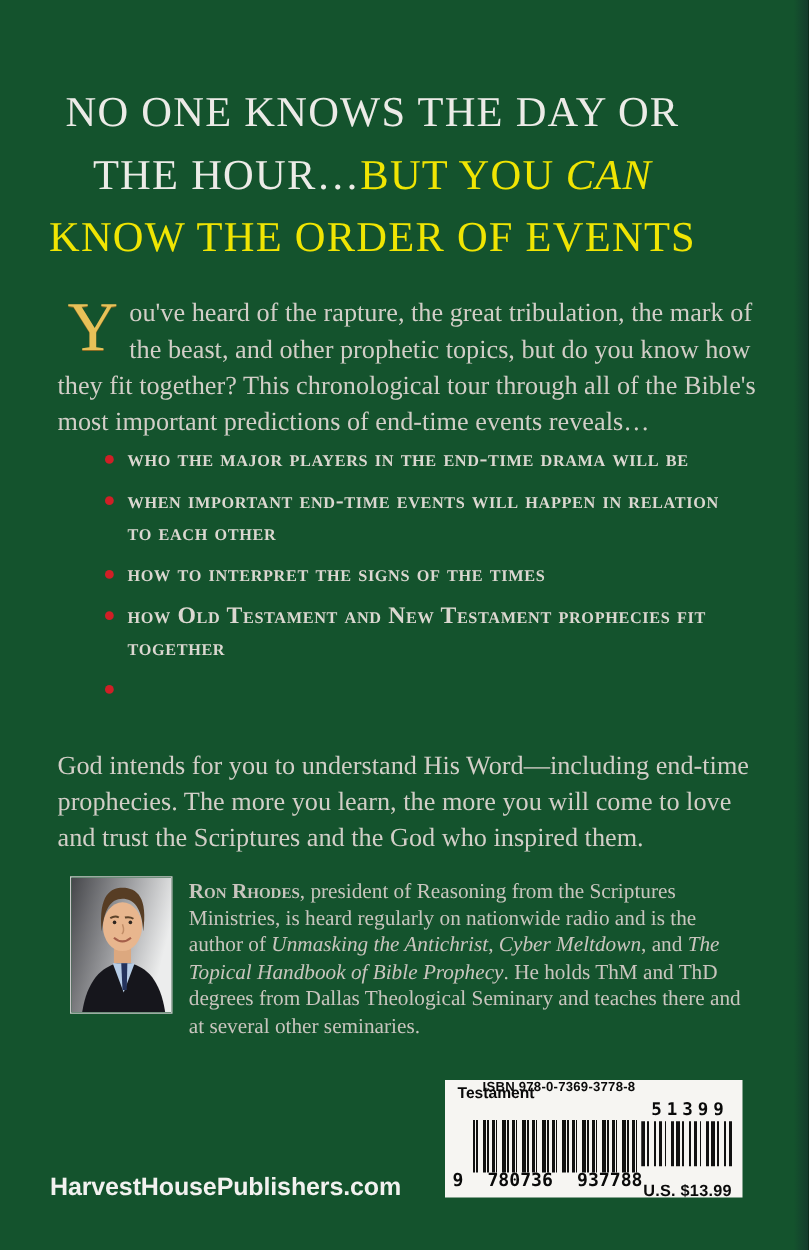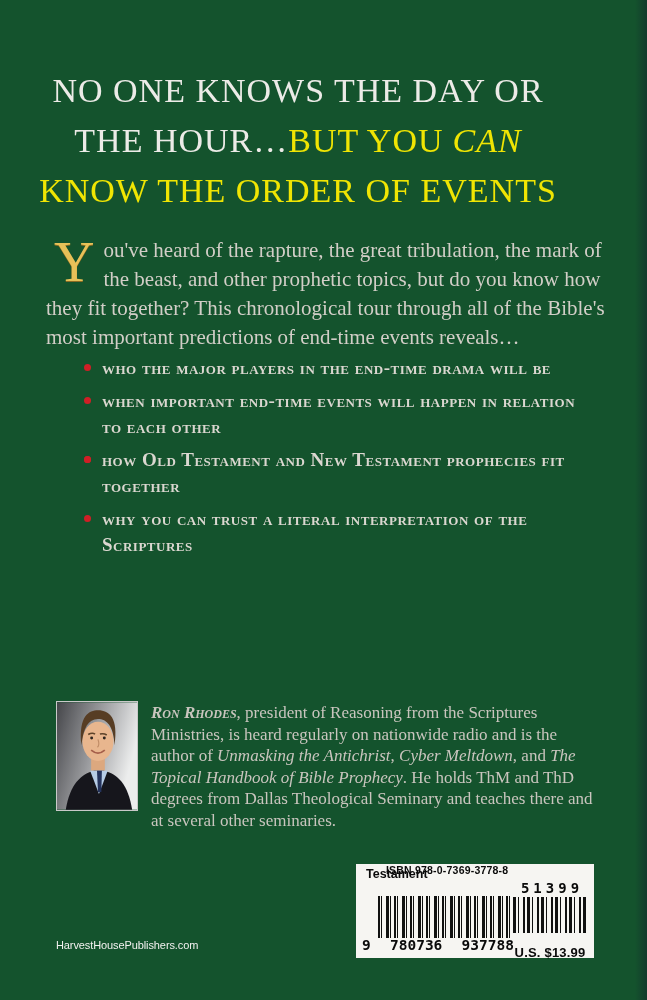--- a/index.html
+++ b/index.html
@@ -34,34 +34,34 @@
     border-radius:50%; background:#d01f26; }
 
   
   .closing { position:absolute; top:598px; left:46px; width:562px;
     font-size:21px; line-height:29px; color:#d2cec7; }
 
   
   .bio { position:absolute; top:701px; left:56px; width:548px; display:flex; gap:13px; }
   .photo { flex:0 0 auto; width:82px; height:110px; border:1px solid #c9c9c9; }
   .bio-text { font-size:17px; line-height:21.5px; color:#c9c5be; padding-top:1px; }
-  .bio-name { font-weight:bold; font-variant:small-caps;font-style:italic; }
+  .bio-name { font-weight:bold; font-variant:small-caps; }
   .book { font-style:italic; }
 
   
   .publisher { position:absolute; left:56px; top:873px; color:#f0efed;
     font-family:"Liberation Sans", sans-serif; }
   .pub-row { display:flex; gap:11px; align-items:flex-start; }
   .pub-names { padding-top:3px; font-weight:bold; }
   .pub-line { font-size:19px; line-height:21px; letter-spacing:0.3px; }
   .addr-row { display:flex; align-items:center; gap:5px; margin-top:5px; }
   .tm { font-size:6px; font-weight:bold; }
   .addr { font-size:10px; font-weight:bold; letter-spacing:2.2px; }
-  .website { position:absolute; left:56px; top:939px;
-    font-family:"Liberation Sans", sans-serif; font-weight:normal; font-size:11px;
+  .website { position:absolute; left:40px; top:939px;
+    font-family:"Liberation Sans", sans-serif; font-weight:bold; font-size:20px;
     letter-spacing:-0.1px; color:#f2f1ef; }
 
   
   .barcode-box { position:absolute; left:356px; top:864px; width:238px; height:94px;
     background:#f6f5f2; color:#0a0a0a; font-family:"Liberation Sans", sans-serif; }
   .bc-category { position:absolute; left:10px; top:3px; font-weight:bold; font-size:12.5px; }
   .bc-isbn { position:absolute; left:30px; top:0; font-weight:bold; font-size:10.5px;
     letter-spacing:0.2px; }
   .ean-bars { position:absolute; left:22px; top:32px; width:132px; height:42px;
     background-image:repeating-linear-gradient(90deg,
@@ -93,25 +93,26 @@
     <div><span class="hl-yellow">KNOW THE ORDER OF EVENTS</span></div>
   </div>
 
   <p class="intro">
     <span class="dropcap">Y</span><span>ou've heard of the rapture, the great tribulation, the mark of the beast, and other prophetic topics, but do you know how they fit together? This chronological tour through all of the Bible's most important predictions of end-time events reveals…</span>
   </p>
 
   <ul class="bullets">
     <li class="bullet-item"><span class="bullet-dot"></span><span>who the major players in the end-time drama will be</span></li>
     <li class="bullet-item"><span class="bullet-dot"></span><span>when important end-time events will happen in relation to each other</span></li>
+    <li class="bullet-item"><span class="bullet-dot"></span><span>how to interpret the signs of the times</span></li>
+    <li class="bullet-item"><span class="bullet-dot"></span><span>how Old Testament and New Testament prophecies fit together</span></li>
     <li class="bullet-item"><span class="bullet-dot"></span></li>
-    <li class="bullet-item"><span class="bullet-dot"></span><span>how Old Testament and New Testament prophecies fit together</span></li>
-    <li class="bullet-item"><span class="bullet-dot"></span><span>why you can trust a literal interpretation of the Scriptures</span></li>
   </ul>
 
+  <p class="closing">God intends for you to understand His Word—including end-time prophecies. The more you learn, the more you will come to love and trust the Scriptures and the God who inspired them.</p>
 
   <div class="bio">
     <svg class="photo" viewBox="0 0 82 110" aria-hidden="true">
       <defs>
         <linearGradient id="pbg" x1="0" y1="0" x2="1" y2="0.35">
           <stop offset="0" stop-color="#45464a"></stop>
           <stop offset="0.5" stop-color="#97989b"></stop>
           <stop offset="1" stop-color="#eceded"></stop>
         </linearGradient>
       </defs>

